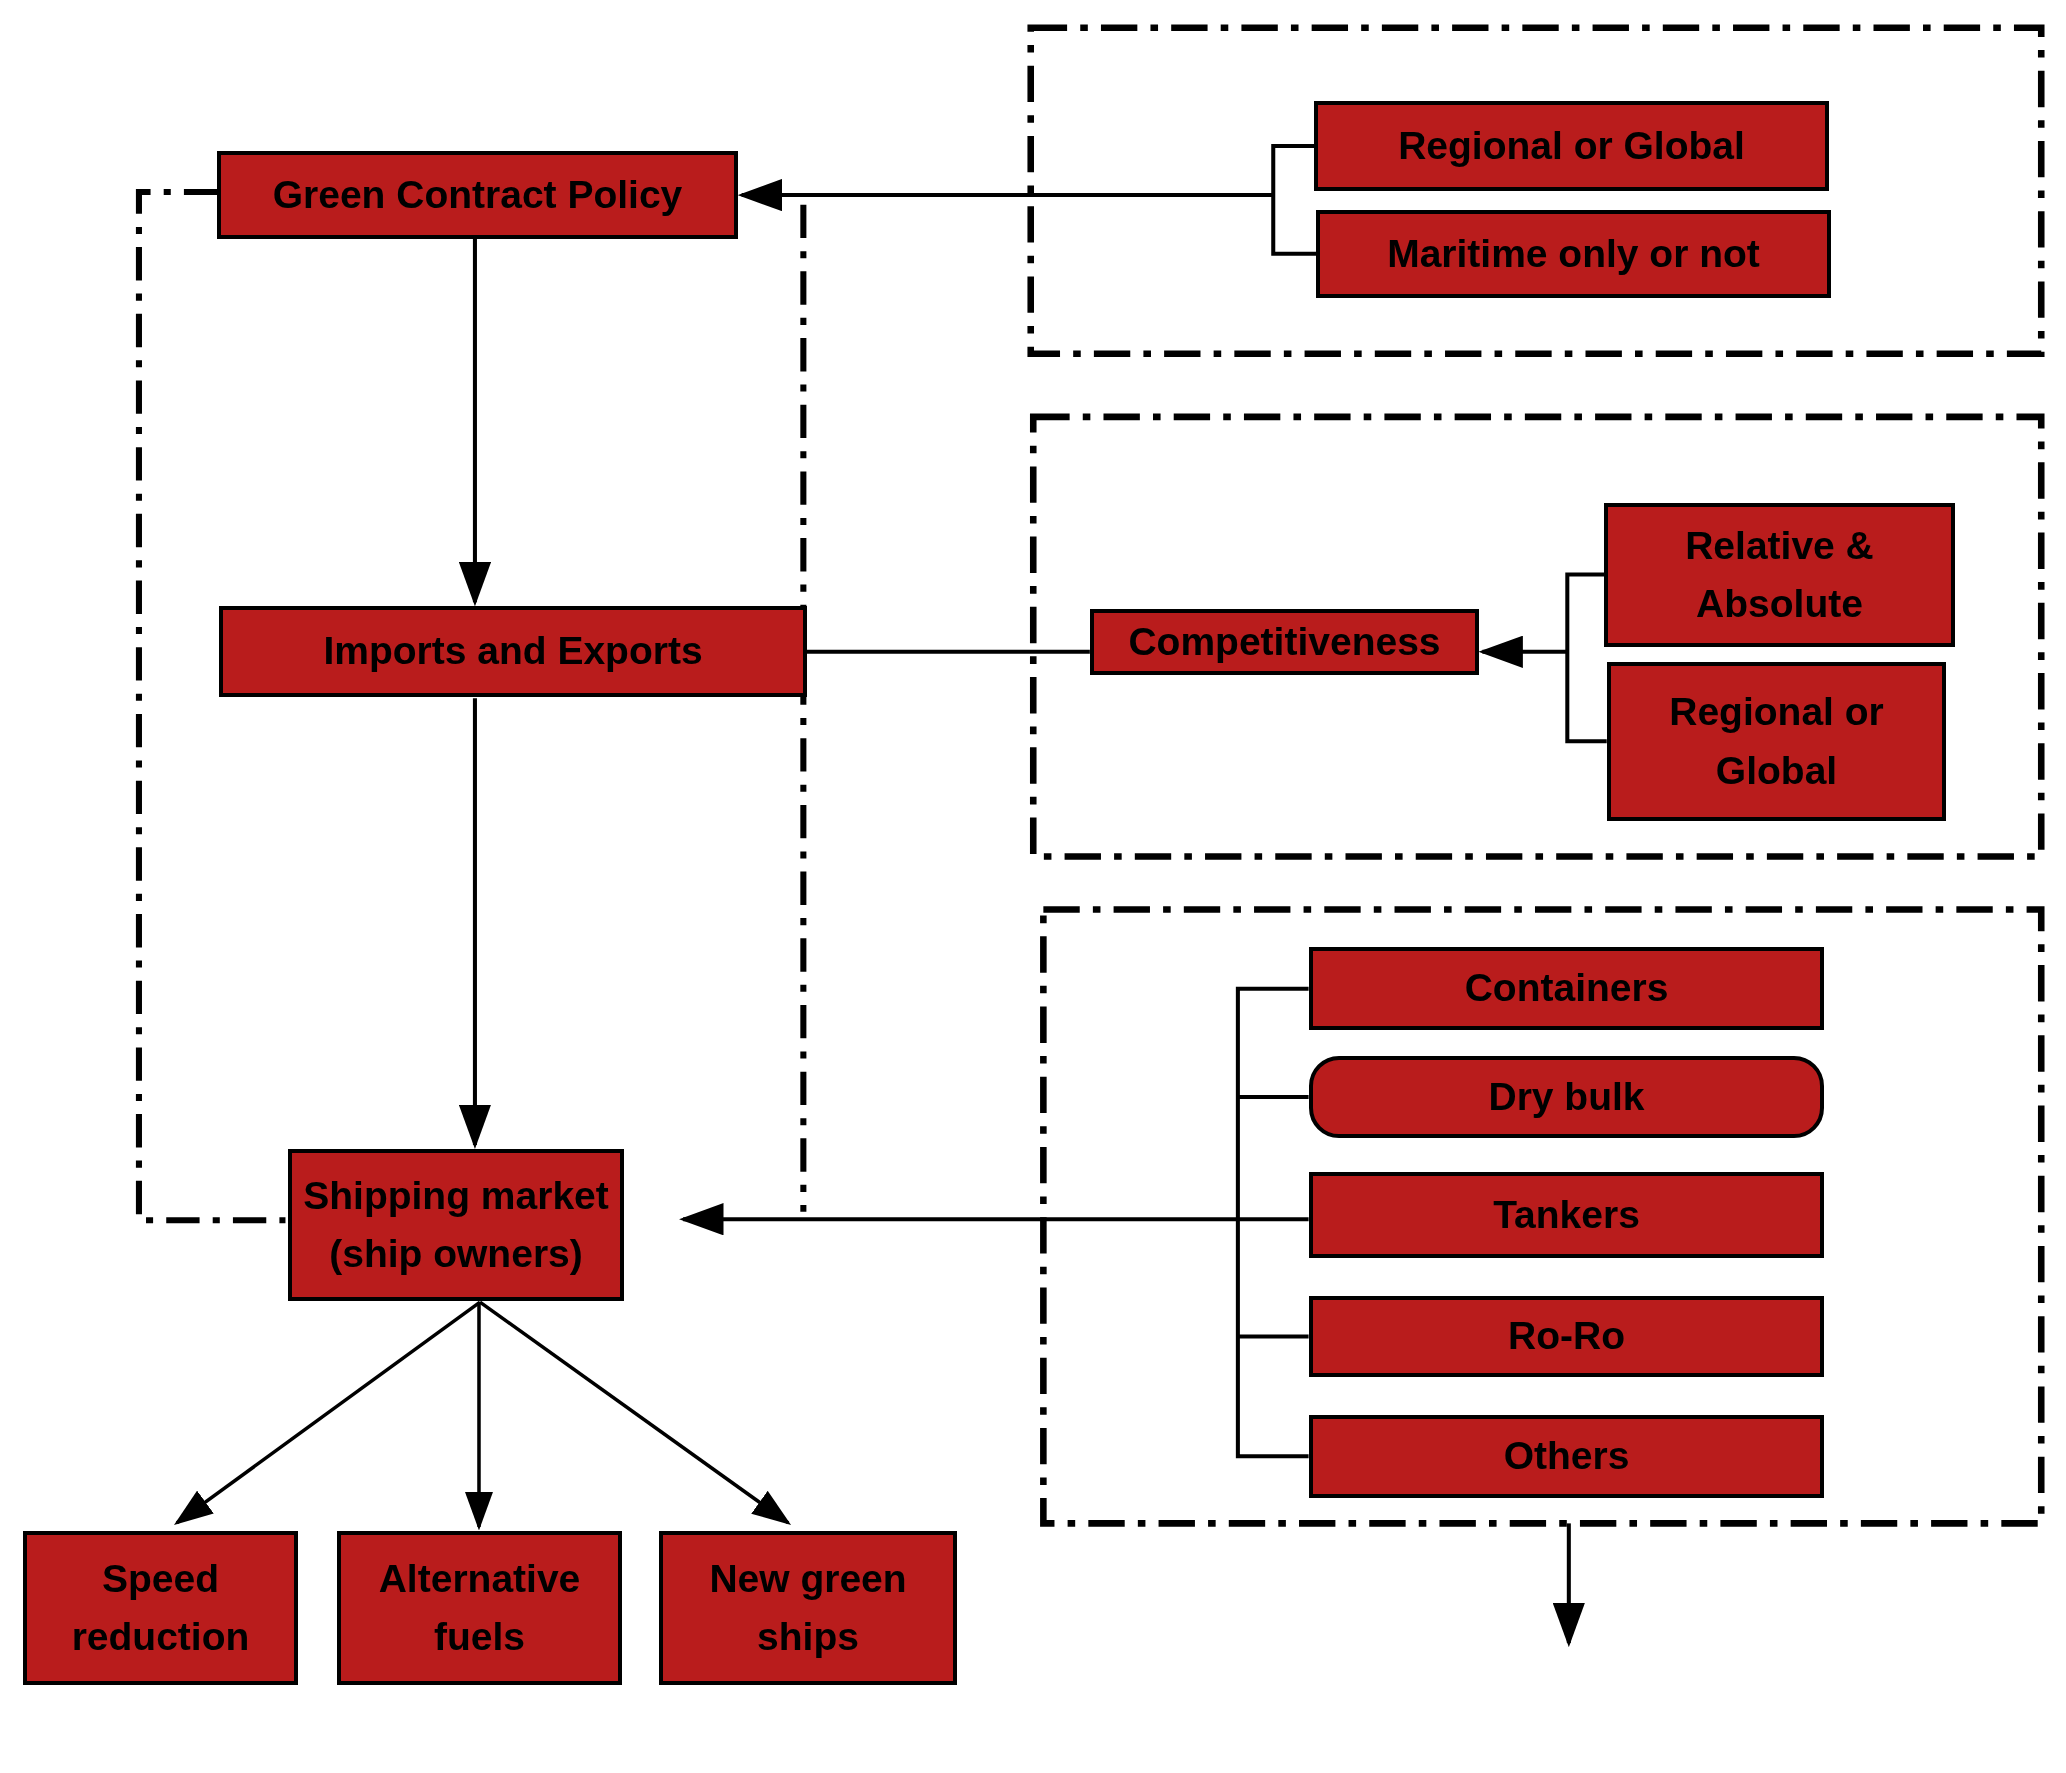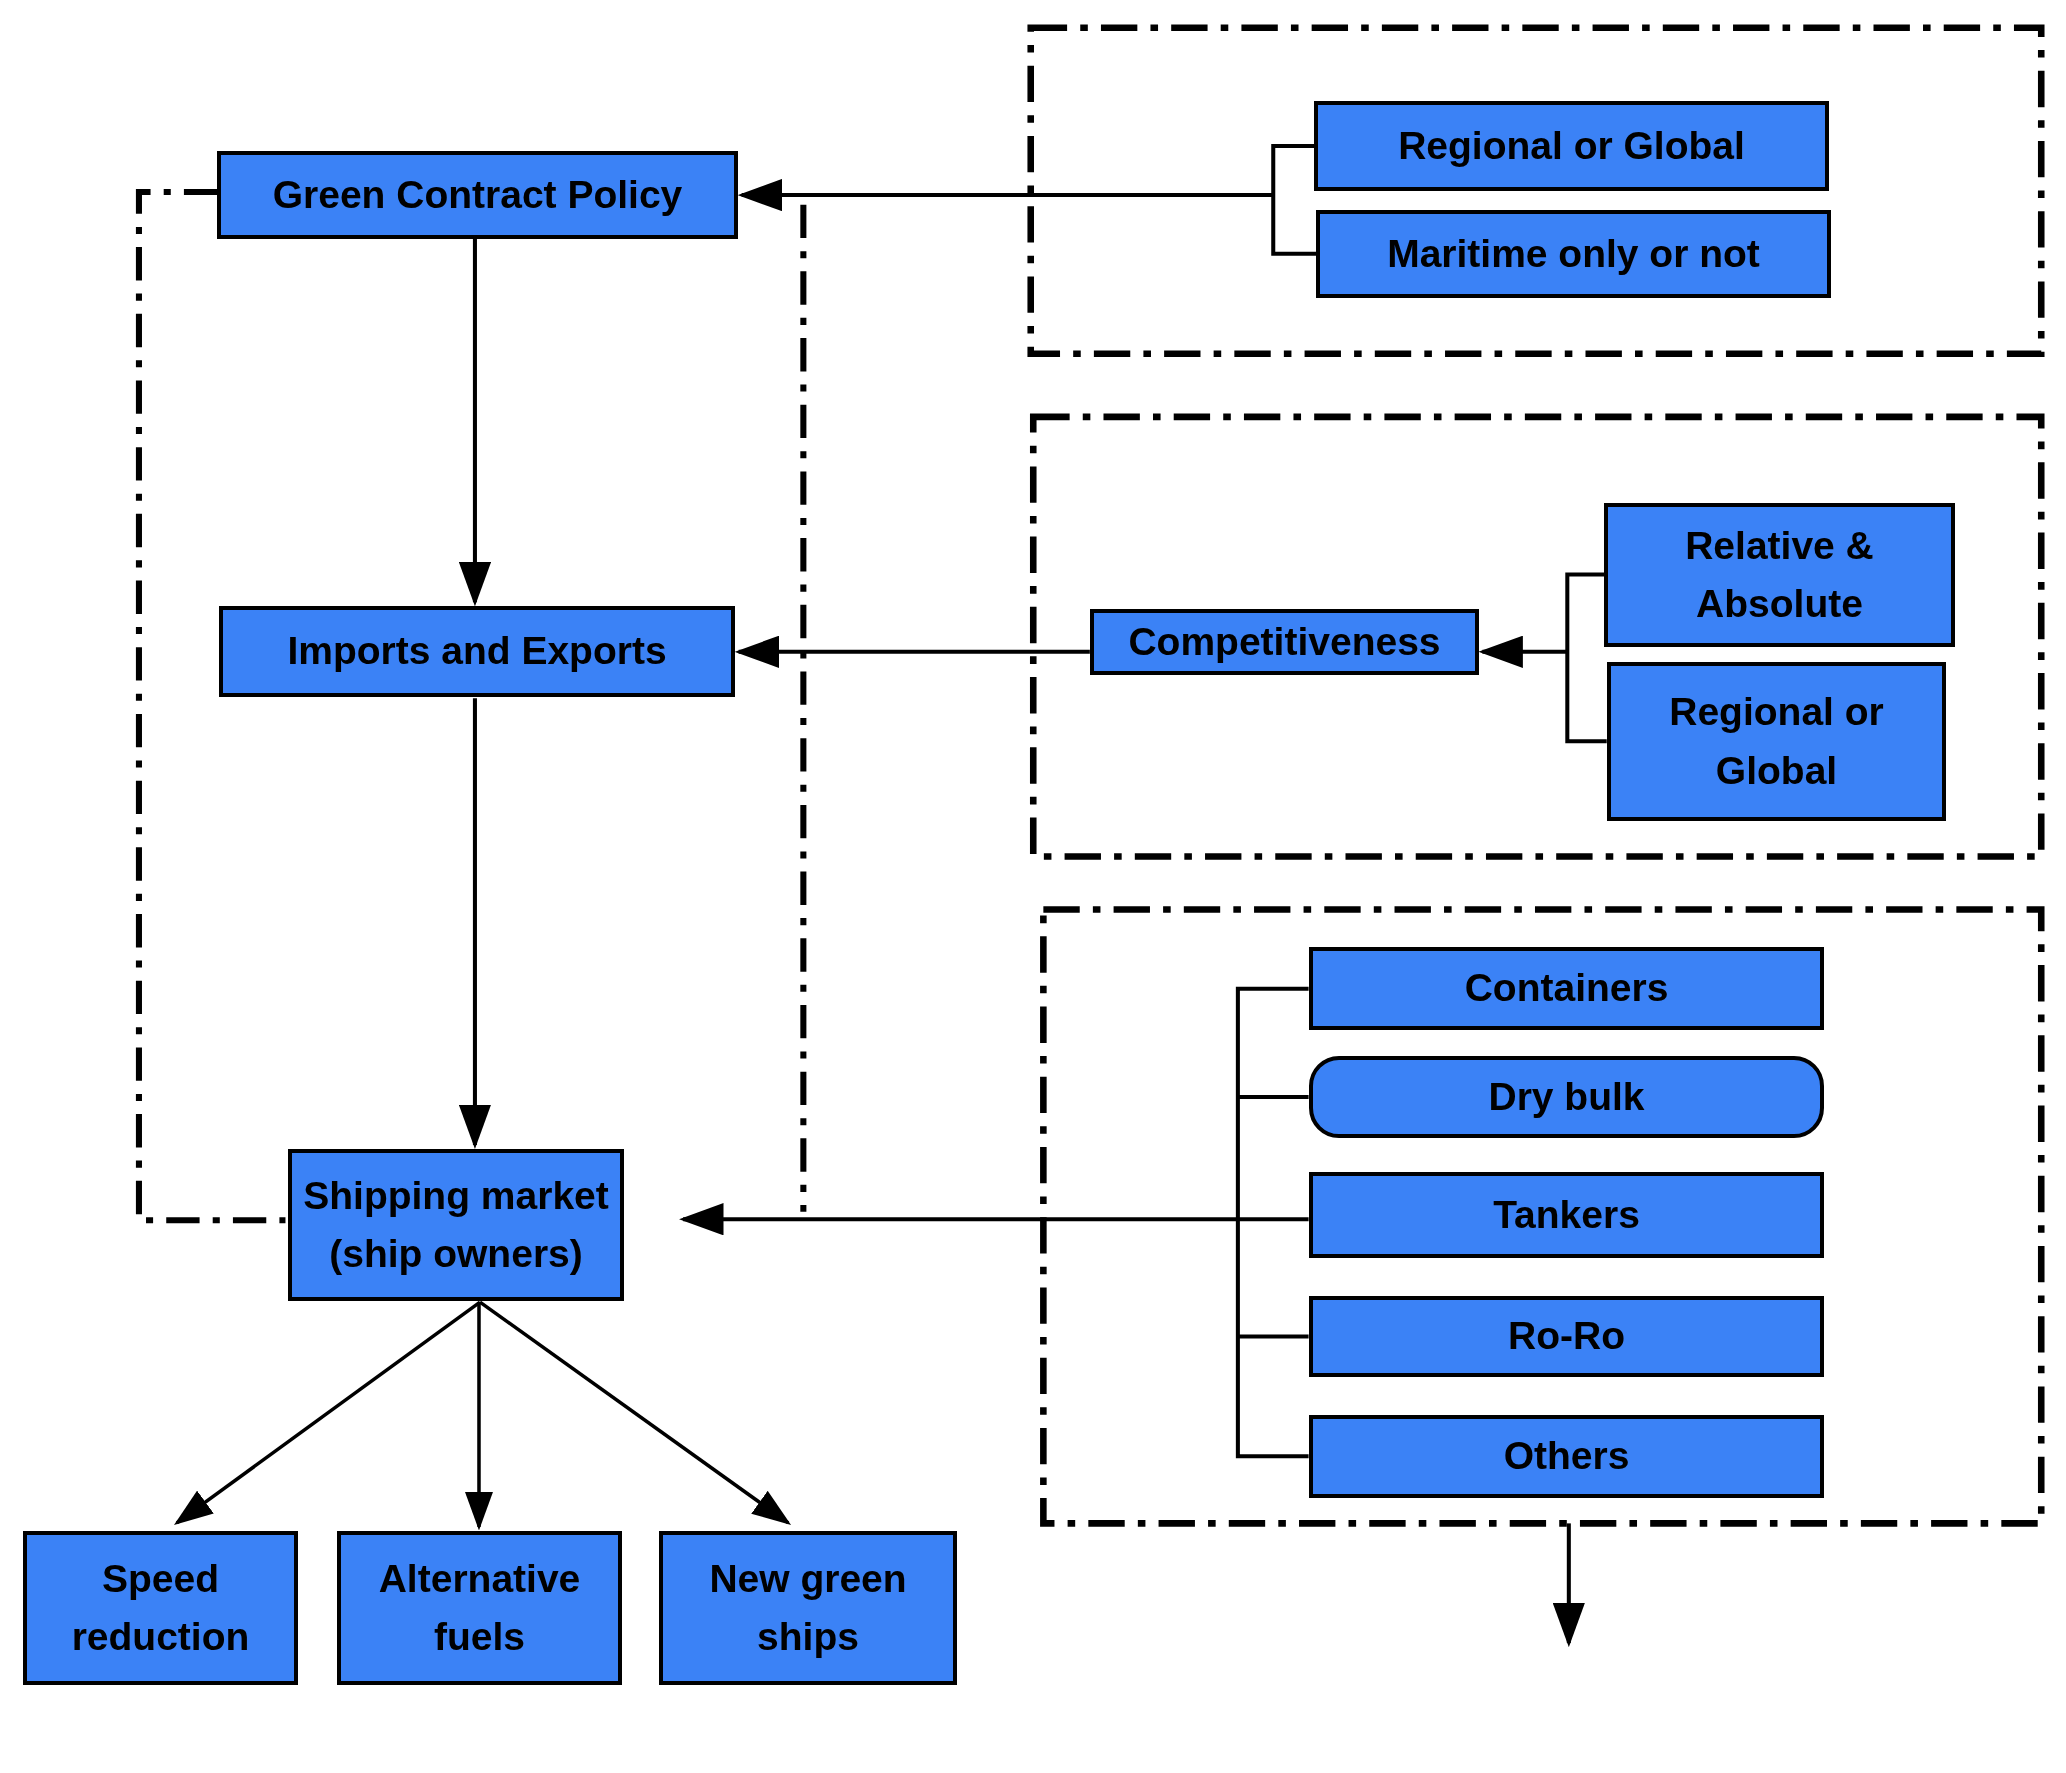--- a/index.html
+++ b/index.html
@@ -19,21 +19,21 @@
     position: absolute;
     left: 0;
     top: 0;
     width: 2066px;
     height: 1773px;
   }
   .node {
     position: absolute;
     box-sizing: border-box;
     border: 4.5px solid #000000;
-    background: #3b82f6;
+    background: #b91c1c;
     color: #000000;
     display: flex;
     align-items: center;
     justify-content: center;
     text-align: center;
     font-weight: 700;
     font-size: 39px;
     line-height: 1.5;
     white-space: pre-line;
   }
@@ -92,21 +92,21 @@
 
     <path class="conn solid8" d="M3105,3015 V3252" marker-end="url(#ah)"></path>
 
     <path class="conn solid7" d="M950,2577 L350,3014" marker-end="url(#ah)"></path>
     <path class="conn solid7" d="M948,2577 V3022" marker-end="url(#ah)"></path>
     <path class="conn solid7" d="M950,2577 L1560,3014" marker-end="url(#ah)"></path>
   </svg>
 
   <div class="node" style="left:217px; top:151px; width:521px; height:88px;">Green Contract Policy</div>
 
-  <div class="node" style="left:219px; top:606px; width:516px; height:91px;">Imports and Exports</div>
+  <div class="node" style="left:219px; top:606px; width:588px; height:91px;">Imports and Exports</div>
 
   <div class="node" style="left:288px; top:1149px; width:336px; height:152px;">Shipping market
 (ship owners)</div>
 
   <div class="node" style="left:23px; top:1531px; width:275px; height:154px;">Speed
 reduction</div>
 
   <div class="node" style="left:337px; top:1531px; width:285px; height:154px;">Alternative
 fuels</div>
 

